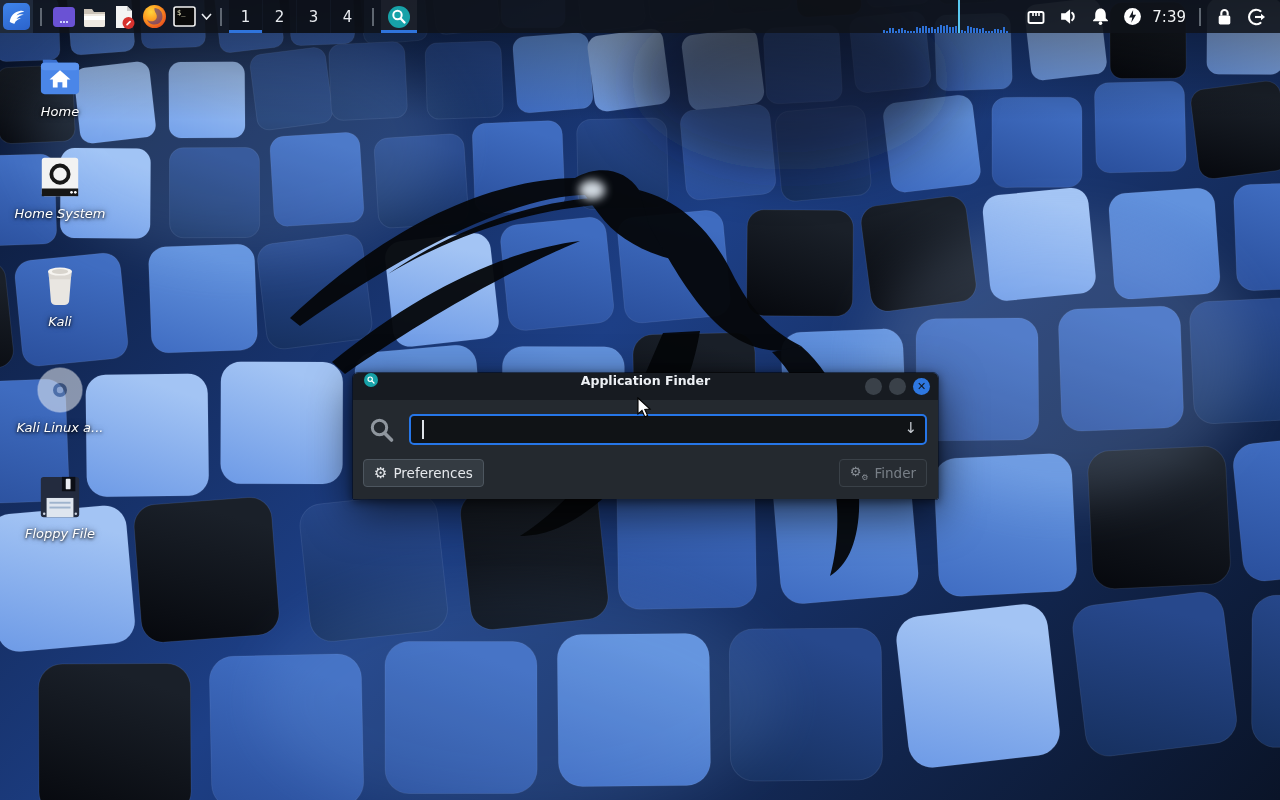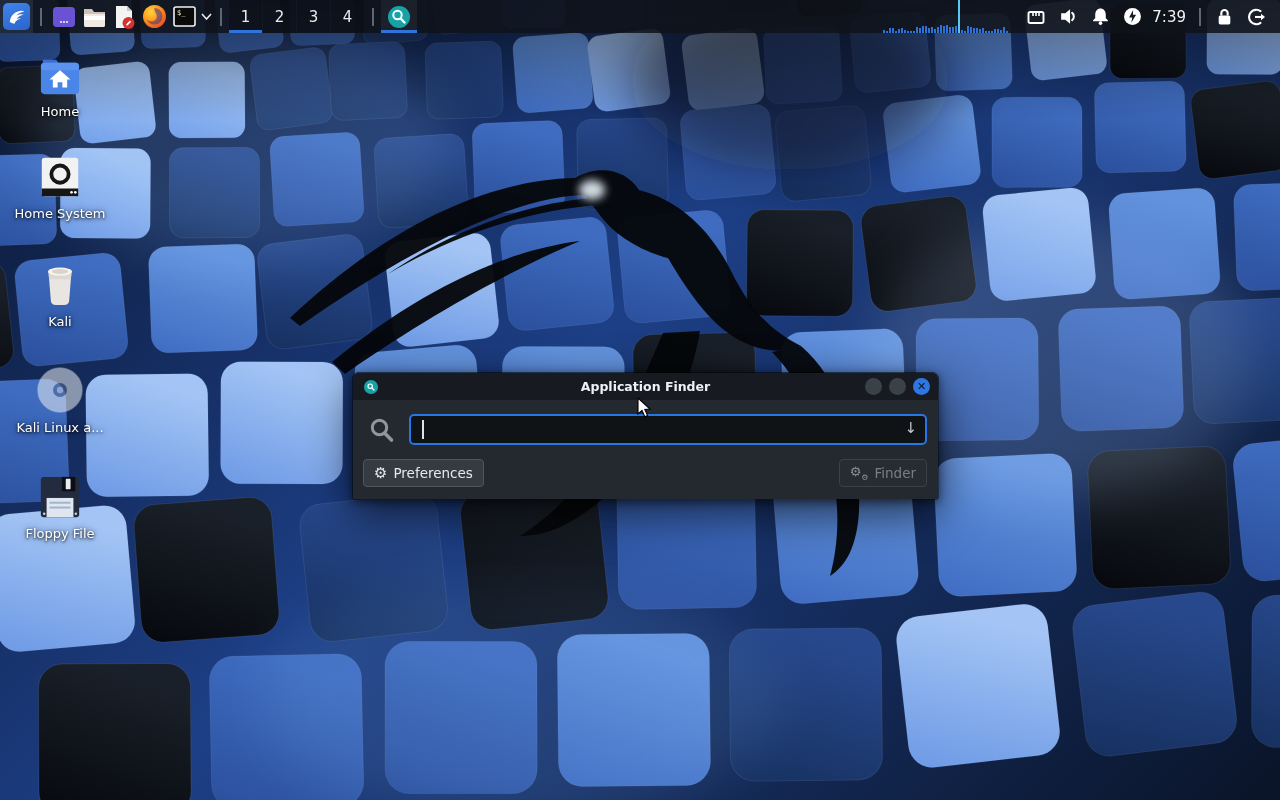--- a/index.html
+++ b/index.html
@@ -29,32 +29,32 @@
   }
   .task-btn { width:36px; height:33px; display:flex; align-items:center; justify-content:center; position:relative; background:rgba(255,255,255,0.05); }
   .spacer { flex:1 1 auto; }
   #cpu-graph { width:127px; height:33px; display:flex; align-items:flex-end; overflow:hidden; margin-right:10px; }
   #cpu-graph .bar { width:2px; margin-right:1px; background:#2e72d8; flex:0 0 auto; }
   .tray-icon { width:22px; height:33px; display:flex; align-items:center; justify-content:center; margin:0 5px; flex:0 0 auto; }
   .clock { color:#f2f4f6; font-size:15px; margin:0 6px 0 4px; }
   .panel-end-pad { width:8px; flex:0 0 auto; }
 
   
-  .desk-icon { position:absolute; left:8px; width:104px; text-align:center; z-index:10; cursor:default; }
+  .desk-icon { position:absolute; left:8px; width:104px; text-align:center; z-index:10; cursor:default;font-style:italic; }
   .desk-icon .ic { display:flex; justify-content:center; }
   .desk-icon .lbl { margin-top:6px; color:#ffffff; font-size:13px; text-shadow:0 1px 3px rgba(0,0,0,.95), 0 0 6px rgba(0,0,0,.6); white-space:nowrap; }
 
   
   .dialog {
     position:absolute; left:352px; top:372px; width:587px; height:128px; z-index:60;
     border-radius:6px 6px 2px 2px; overflow:hidden;
     box-shadow:0 14px 44px rgba(0,0,0,.62), 0 2px 10px rgba(0,0,0,.5);
     border:1px solid rgba(0,0,0,.65);
   }
-  .titlebar { height:27px; background:#171b21; display:flex; align-items:center; position:relative; padding:0 8px; }
+  .titlebar { height:27px; background:#171b21; display:flex; position:relative; padding:0 8px; }
   .titlebar .t-icon { width:14px; height:14px; border-radius:50%; background:#17a2a8; display:flex; align-items:center; justify-content:center; flex:0 0 auto; margin-left:3px; }
   .titlebar .title { position:absolute; left:0; right:0; text-align:center; color:#edf0f4; font-size:12.5px; font-weight:700; pointer-events:none; }
   .winbtns { margin-left:auto; display:flex; align-items:center; gap:7px; z-index:2; }
   .wbtn { width:17px; height:17px; border-radius:50%; background:#3a4149; }
   .wbtn.close { background:#2e77e0; display:flex; align-items:center; justify-content:center; color:#10151c; font-size:11px; font-weight:700; line-height:1; }
   .dlg-body { height:100px; background:#24292f; padding:14px 11px 10px 10px; display:flex; flex-direction:column; }
   .search-row { display:flex; align-items:center; }
   .search-row .mag { flex:0 0 auto; margin:0 13px 0 5px; display:flex; }
   .entry-wrap { position:relative; flex:1 1 auto; }
   .entry {

